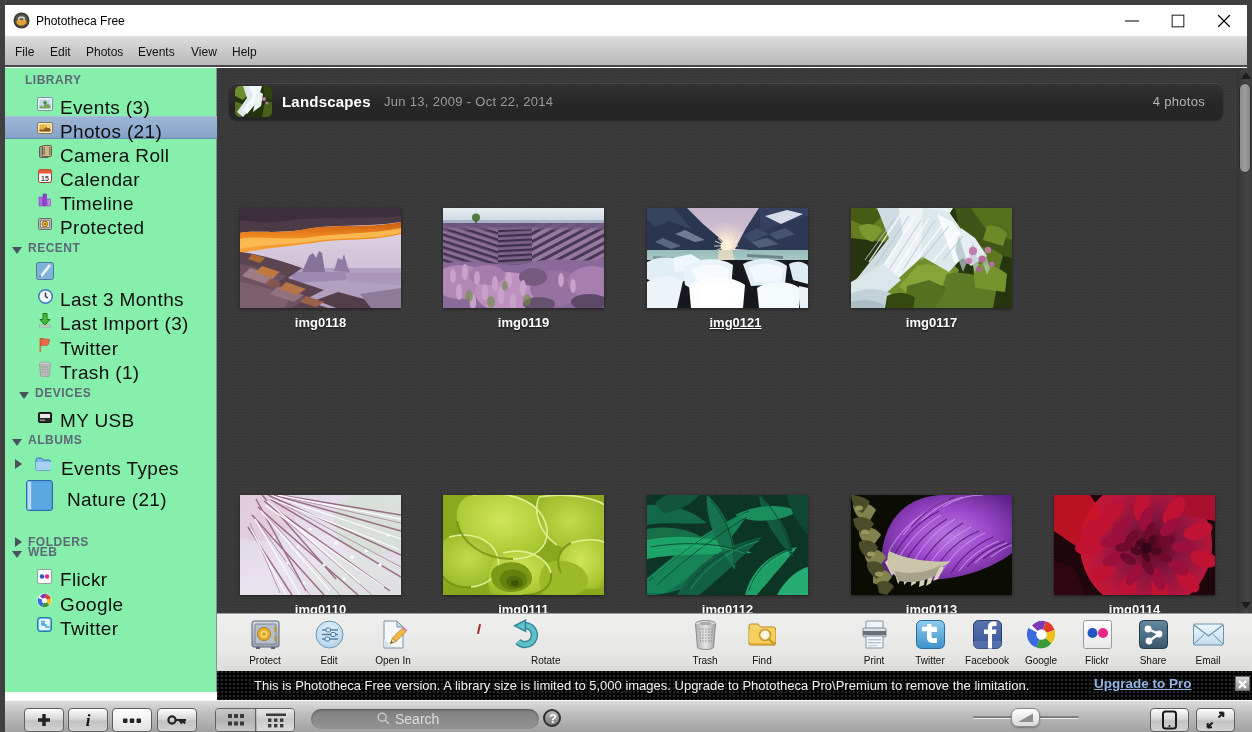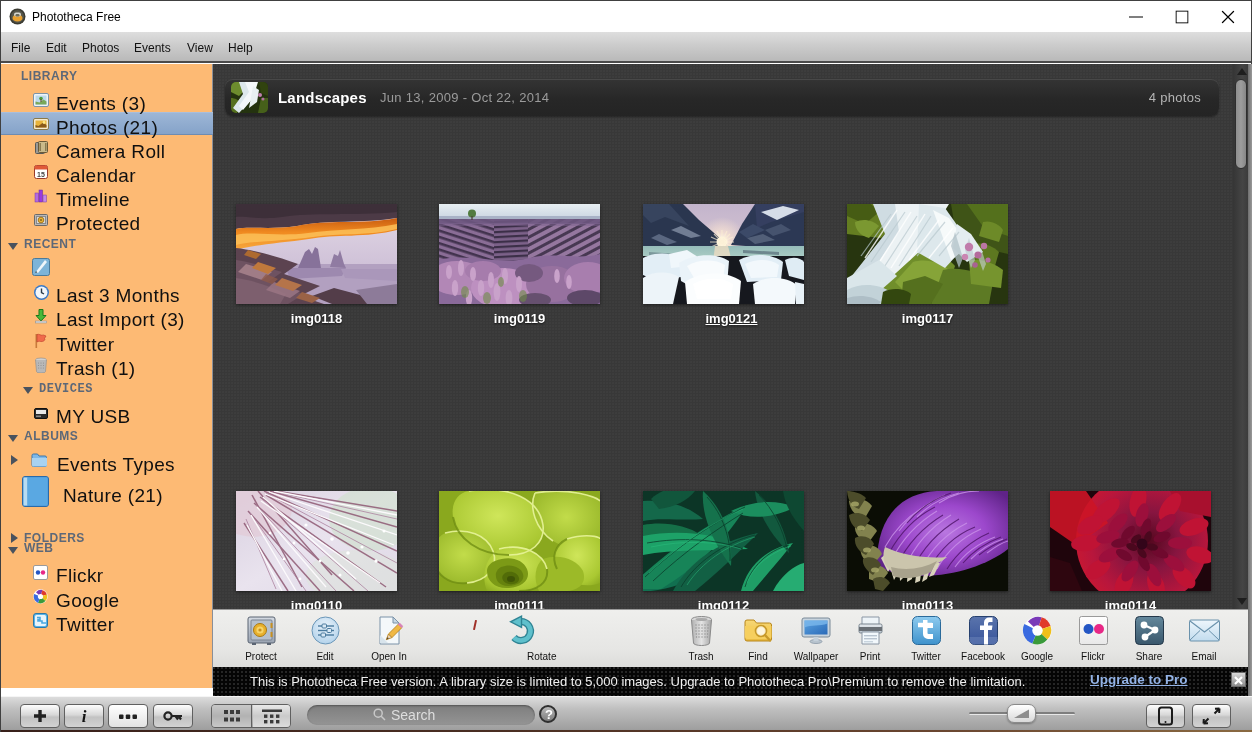--- a/index.html
+++ b/index.html
@@ -1,35 +1,35 @@
 <!DOCTYPE html>
 <html><head>
 <meta charset="utf-8">
 <style>
 * { margin:0; padding:0; box-sizing:border-box; }
 html,body { width:1252px; height:732px; overflow:hidden; }
 body { font-family:"Liberation Sans", sans-serif; position:relative; background:#fff; }
-.win { position:absolute; left:0; top:0; width:1252px; height:732px; border:1px solid #404040; }
+.win { position:absolute; left:0; top:0; width:1252px; height:732px; border:5px solid #404040; }
 
 
 .titlebar { position:absolute; left:0; top:0; width:100%; height:31px; background:#ffffff; }
 .titlebar .appicon { position:absolute; left:8px; top:7px; width:17px; height:17px; }
 .titlebar .title { position:absolute; left:31px; top:9px; font-size:12px; color:#000; }
 .winbtn { position:absolute; top:0; width:46px; height:31px; }
 .winbtn svg { position:absolute; left:50%; top:50%; transform:translate(-50%,-50%); }
 
 
 .menubar { position:absolute; left:0; top:31px; width:100%; height:31px;
   background:linear-gradient(#dedede, #cccccc 45%, #b9b9b9);
   border-bottom:2px solid #4a4a4a; }
 .menubar span { position:absolute; top:9px; font-size:12px; color:#111; }
 
 
 .sidebar { position:absolute; left:0; top:63px; width:212px; height:624px;
-  background:#fdba74; border-right:1px solid #8a8f98; }
+  background:#86efac; border-right:1px solid #8a8f98; }
 .sb-h { position:absolute; left:0; font-size:12px; font-weight:bold; color:#5d6878; letter-spacing:0.5px; }
 .sb-h .tri { display:inline-block; width:0; height:0; margin-right:6px; }
 .sb-i { position:absolute; font-size:19px; letter-spacing:0.35px; color:#101010; }
 .sb-icon { position:absolute; width:16px; height:16px; }
 .sel-row { position:absolute; left:0; top:48px; width:212px; height:23px;
   background:linear-gradient(#9db6d6, #85a3c9); border-bottom:1px solid #6e8cb2; border-top:1px solid #a9bedb;}
 
 
 .content { position:absolute; left:212px; top:63px; width:1038px; height:632px; background-color:#383838; background-image:radial-gradient(circle at 1px 1px, #3d3d3d 0.7px, transparent 0.9px); background-size:3px 3px; overflow:hidden; }
 .hdrbar { position:absolute; left:12px; width:994px; height:37px; border-radius:8px;
@@ -200,21 +200,21 @@
             <circle cx="4.5" cy="8.5" r="0.5"></circle>
             <circle cx="7" cy="8.5" r="0.5"></circle>
             <circle cx="9.5" cy="8.5" r="0.5"></circle>
             <circle cx="4.7" cy="11" r="0.5"></circle>
             <circle cx="7" cy="11" r="0.5"></circle>
             <circle cx="9.3" cy="11" r="0.5"></circle>
           </g>
         </svg></div>
     <div class="sb-i" style="left:55px; top:294px;">Trash (1)</div>
 
-    <div class="sb-h" style="left:22px; top:318px;font-family:Liberation Mono, monospace;"><span class="tri" style="border-left:5px solid transparent;border-right:5px solid transparent;border-top:7px solid #49525e;"></span><span style="vertical-align:2px;">DEVICES</span></div>
+    <div class="sb-h" style="left:14px; top:318px;"><span class="tri" style="border-left:5px solid transparent;border-right:5px solid transparent;border-top:7px solid #49525e;"></span><span style="vertical-align:2px;">DEVICES</span></div>
     <div class="sb-icon" style="left:32px; top:341px;"><svg width="16" height="16" viewBox="0 0 16 16">
           <rect x="1.5" y="3.5" width="13" height="10" rx="1.5" fill="#2a2a2a" stroke="#111"></rect>
           <rect x="3" y="5" width="10" height="4" fill="#e8e8e8"></rect>
           <rect x="3" y="10.5" width="5" height="1.6" fill="#888"></rect>
         </svg></div>
     <div class="sb-i" style="left:55px; top:342px;">MY USB</div>
 
     <div class="sb-h" style="left:7px; top:365px;"><span class="tri" style="border-left:5px solid transparent;border-right:5px solid transparent;border-top:7px solid #49525e;"></span><span style="vertical-align:2px;">ALBUMS</span></div>
     <div class="sb-h" style="left:10px; top:390px;"><span class="tri" style="border-top:5px solid transparent;border-bottom:5px solid transparent;border-left:7px solid #49525e;"></span></div>
     <div class="sb-icon" style="left:30px; top:389px;"><svg width="17" height="15" viewBox="0 0 17 15">
@@ -853,33 +853,20 @@
                 <stop offset="0" stop-color="#f8d876"></stop>
                 <stop offset="1" stop-color="#e8b93e"></stop>
               </linearGradient>
             </defs>
             <path d="M2 7 a2 2 0 0 1 2-2 h7 l2.5 3 h13 a2 2 0 0 1 2 2 v14 a2 2 0 0 1-2 2 h-22.5 a2 2 0 0 1-2-2z" fill="url(#fold)" stroke="#b8861a"></path>
             <path d="M2 11 h26.5 v11 a2 2 0 0 1-2 2 h-22.5 a2 2 0 0 1-2-2z" fill="#f6cf5e"></path>
             <circle cx="18" cy="16" r="5.5" fill="#f8ecc8" stroke="#c89a2a" stroke-width="1.6"></circle>
             <circle cx="18" cy="16" r="3.6" fill="#fdf6e0"></circle>
             <path d="M22 20 L27 25.5" stroke="#c89a2a" stroke-width="2.4" stroke-linecap="round"></path>
           </svg><div class="lbl">Find</div></div>
-      <div class="tb" style="left:566px; width:74px;"><svg width="32" height="31" viewBox="0 0 32 31">
-            <defs>
-              <linearGradient id="scr" x1="0" y1="0" x2="1" y2="1">
-                <stop offset="0" stop-color="#5aa2e0"></stop>
-                <stop offset="1" stop-color="#2a6ab8"></stop>
-              </linearGradient>
-            </defs>
-            <rect x="2" y="3" width="28" height="19" rx="2" fill="#c8d4de" stroke="#7a8a98"></rect>
-            <rect x="4.5" y="5.5" width="23" height="14" fill="url(#scr)"></rect>
-            <path d="M4.5 5.5 h23 v3 c-8 3 -16 1 -23 4z" fill="#7ab8ec" opacity="0.8"></path>
-            <ellipse cx="16" cy="26.5" rx="6" ry="2" fill="#b8c4ce" stroke="#8a98a6" stroke-width="0.8"></ellipse>
-            <rect x="13.5" y="22" width="5" height="4" fill="#c4d0da"></rect>
-          </svg><div class="lbl">Wallpaper</div></div>
       <div class="tb" style="left:627px;"><svg width="31" height="31" viewBox="0 0 31 31">
             <defs>
               <linearGradient id="prt" x1="0" y1="0" x2="0" y2="1">
                 <stop offset="0" stop-color="#e8ecf0"></stop>
                 <stop offset="1" stop-color="#b8c2cc"></stop>
               </linearGradient>
             </defs>
             <path d="M7 2 h17 v8 H7z" fill="#eef4f8" stroke="#8a96a4"></path>
             <rect x="4" y="9" width="23" height="9" rx="1.5" fill="url(#prt)" stroke="#78848e"></rect>
             <rect x="4" y="12" width="23" height="4" fill="#6a7076"></rect>

